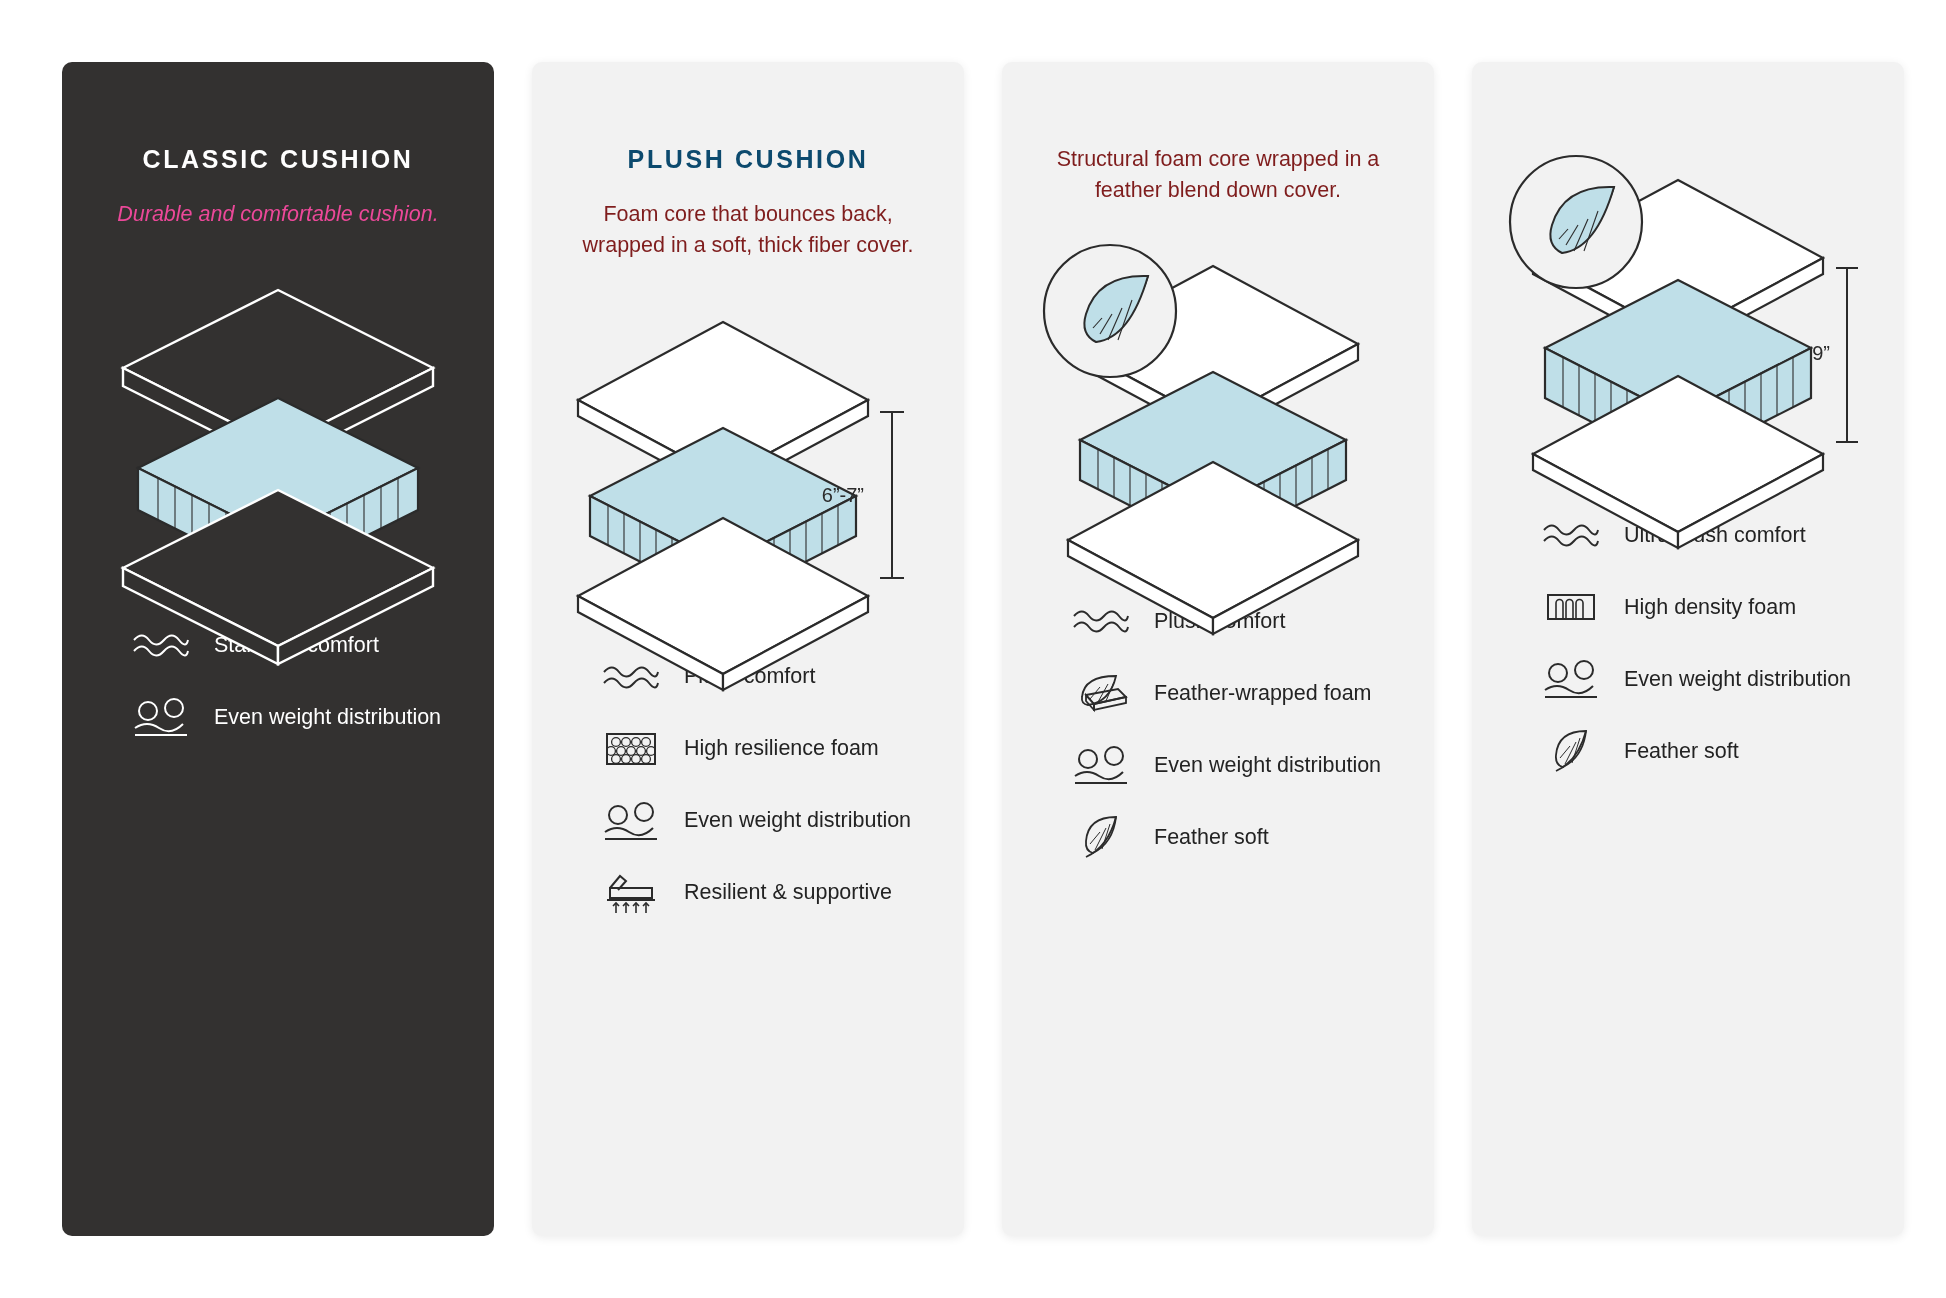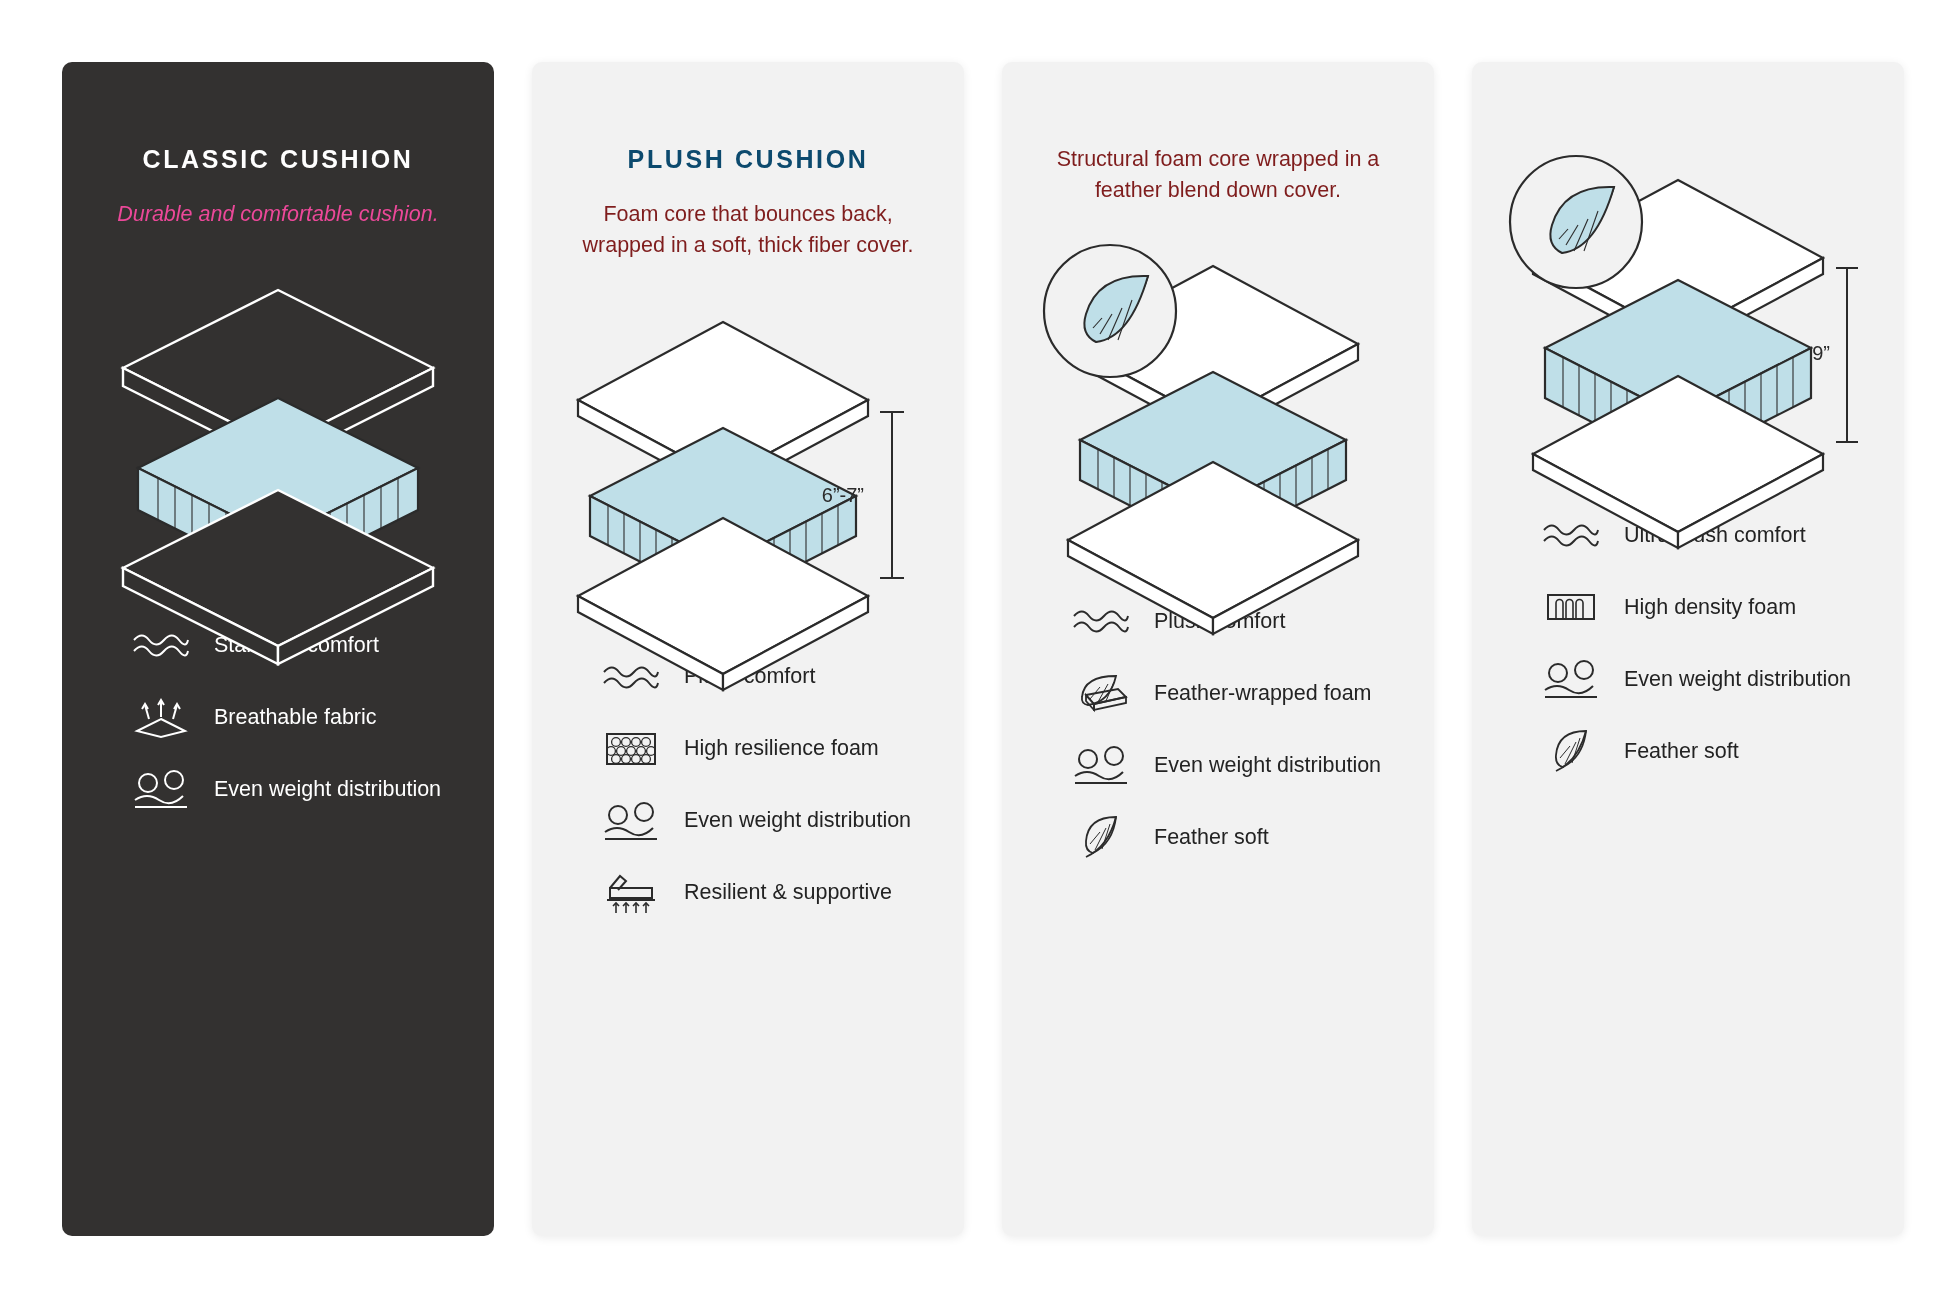--- a/index.html
+++ b/index.html
@@ -157,36 +157,20 @@
           <svg width="58" height="34" viewBox="0 0 58 34">
               <path d="M2 12 q8 -9 15 0 t15 0 t15 0 t9 0" fill="none" stroke="#ffffff" stroke-width="2"></path>
               <path d="M2 23 q8 -9 15 0 t15 0 t15 0 t9 0" fill="none" stroke="#ffffff" stroke-width="2"></path>
             </svg>
         </span>
         <span class="flabel">Standard comfort</span>
       </div>
       <div class="feature">
         <span class="ficon">
           <svg width="58" height="44" viewBox="0 0 58 44">
-            <polygon points="29,24 53,36 29,42 5,36" fill="none" stroke="#ffffff" stroke-width="2"></polygon>
-            <g stroke="#ffffff" stroke-width="2">
-              <line x1="17" y1="24" x2="13" y2="10"></line>
-                <line x1="29" y1="22" x2="29" y2="6"></line>
-                <line x1="41" y1="24" x2="45" y2="10"></line>
-              <path d="M10 14 l3 -5 l3 5" fill="none"></path>
-                <path d="M26 10 l3 -5 l3 5" fill="none"></path>
-                <path d="M42 14 l3 -5 l3 5" fill="none"></path>
-            </g>
-          </svg>
-        </span>
-        <span class="flabel">Breathable fabric</span>
-      </div>
-      <div class="feature">
-        <span class="ficon">
-          <svg width="58" height="44" viewBox="0 0 58 44">
             <circle cx="16" cy="16" r="9" fill="none" stroke="#ffffff" stroke-width="2"></circle>
             <circle cx="42" cy="13" r="9" fill="none" stroke="#ffffff" stroke-width="2"></circle>
             <path d="M3 33 q12 -8 24 0 t24 -4" fill="none" stroke="#ffffff" stroke-width="2"></path>
             <line x1="3" y1="40" x2="55" y2="40" stroke="#ffffff" stroke-width="2"></line>
           </svg>
         </span>
         <span class="flabel">Even weight distribution</span>
       </div>
     </div>
   </div>

